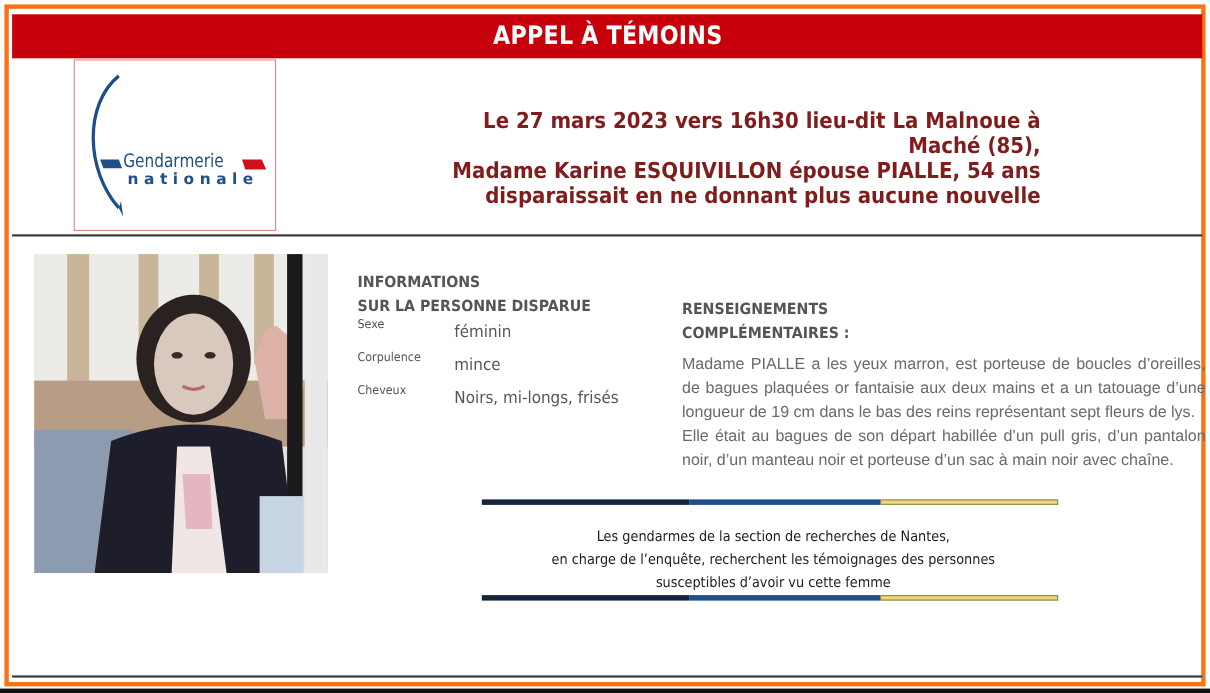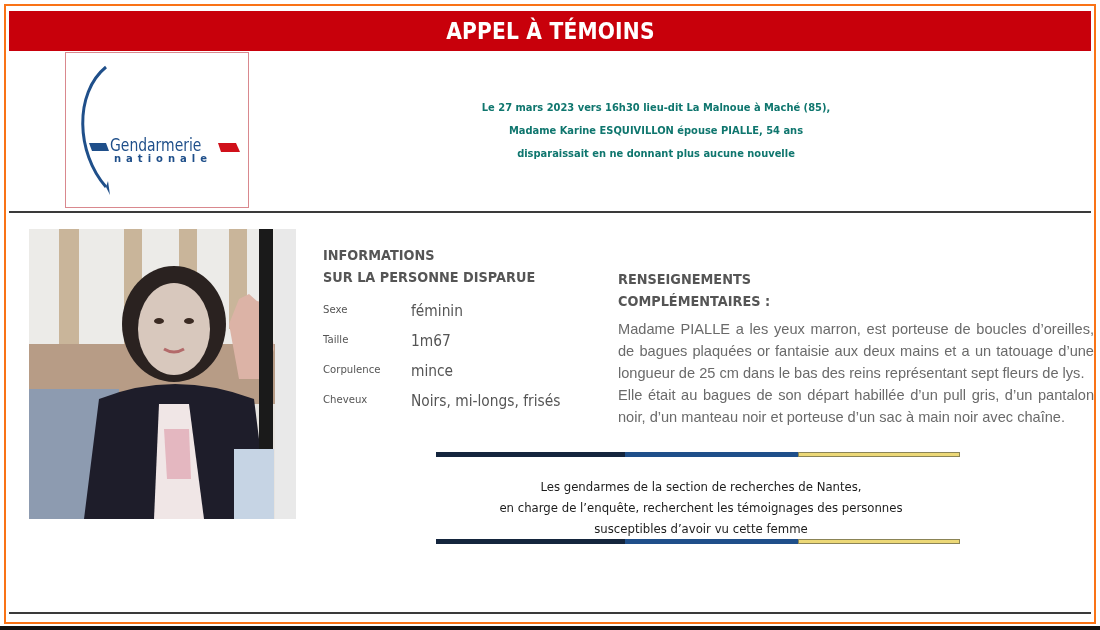--- a/index.html
+++ b/index.html
@@ -4,21 +4,21 @@
   <style>
     * { box-sizing: border-box; margin: 0; padding: 0; }
     html, body {
       width: 1100px; height: 630px; overflow: hidden;
       background: #ffffff;
       font-family: "Liberation Sans", "DejaVu Sans", sans-serif;
     }
     .poster {
       position: absolute; left: 4px; top: 4px;
       width: 1092px; height: 620px;
-      border: 2px solid #f97316;
+      border: 4px solid #f97316;
       background: #fff;
     }
     .header-bar {
       position: absolute; left: 3px; top: 5px; width: 1082px; height: 40px;
       background: #c8000b;
       color: #fff;
       font-weight: bold; font-size: 23px;
       display: flex; align-items: center; justify-content: center;
       letter-spacing: 0.2px;
       font-family: "DejaVu Sans", sans-serif;
@@ -27,23 +27,23 @@
     .header-bar span { display:inline-block; transform: scaleX(0.88); }
     .logo-box {
       position: absolute; left: 59px; top: 46px; width: 184px; height: 156px;
       border: 1px solid #d9888e;
       background: #fff;
       padding-left: 31px;
     }
     .logo-box svg { position: absolute; left: 0; top: 0; }
     .intro {
       position: absolute; left: 330px; top: 90px; width: 640px;
-      text-align: center;
-      font-weight: bold; font-size: 11px; line-height: 23px;
-      color: #0f766e;
+      text-align: right;
+      font-weight: bold; font-size: 20px; line-height: 23px;
+      color: #7f1d1d;
       font-family: "DejaVu Sans", sans-serif;
     }
     .intro div { transform: scaleX(0.9); }
     .rule-dark {
       position: absolute; height: 2px; background: #3a3a3a;
     }
     .photo {
       position: absolute; left: 23px; top: 223px; width: 267px; height: 290px;
       overflow: hidden;
       background: #dcdcdc;
@@ -52,21 +52,21 @@
       position: absolute; left: 317px; top: 238px; width: 280px;
       color: #555;
     }
     .section-title {
       font-weight: bold; font-size: 14px; line-height: 22px; color: #555;
       font-family: "DejaVu Sans", sans-serif;
       transform: scaleX(0.92); transform-origin: left center;
       white-space: nowrap;
     }
     .info-row {
-      display: flex; align-items: flex-end; height: 30px;
+      display: flex; align-items: flex-start; height: 30px;
     }
     .info-label {
       width: 88px; font-size: 11px; color: #555;
       font-family: "DejaVu Sans", sans-serif;
       transform: scaleX(0.92); transform-origin: left center;
       position: relative; top: -4px;
     }
     .info-value {
       font-size: 15px; color: #555;
       font-family: "DejaVu Sans", sans-serif;
@@ -124,21 +124,21 @@
 
   <div class="logo-box">
     <svg width="184" height="156" viewBox="0 0 184 156">
       <path d="M40 14 C 8 40, 10 100, 40 134" stroke="#1f4f8a" stroke-width="3" fill="none"></path>
       <path d="M40 134 L 44 142 L 42 128 Z" fill="#1f4f8a"></path>
       <path d="M23 90 L 40 90 L 43 98 L 26 98 Z" fill="#1f4f8a"></path>
       <path d="M152 90 L 170 90 L 174 99 L 155 99 Z" fill="#d0101a"></path>
     </svg>
     <div style="position:absolute; left:44px; top:82px; color:#1f4f8a; font-family:'DejaVu Sans',sans-serif;">
       <div style="font-size:17px; transform:scaleX(0.82); transform-origin:left center; white-space:nowrap;">Gendarmerie</div>
-      <div style="font-size:10px; letter-spacing:5px; margin-top:-2px; padding-left:4px; font-weight:bold;">nationale</div>
+      <div style="font-size:14px; letter-spacing:5px; margin-top:-2px; padding-left:4px; font-weight:bold;">nationale</div>
     </div>
   </div>
 
   <div class="intro">
     <div>Le 27 mars 2023 vers 16h30 lieu-dit La Malnoue à Maché (85),</div>
     <div>Madame Karine ESQUIVILLON épouse PIALLE, 54 ans</div>
     <div>disparaissait en ne donnant plus aucune nouvelle</div>
   </div>
 
   <div class="rule-dark" style="left:3px; top:205px; width:1082px;"></div>
@@ -170,38 +170,34 @@
 
   <div class="info-col">
     <div class="section-title">INFORMATIONS</div>
     <div class="section-title">SUR LA PERSONNE DISPARUE</div>
     <div style="height:2px;"></div>
     <div class="info-row">
       <div class="info-label">Sexe</div>
       <div class="info-value">féminin</div>
     </div>
     <div class="info-row">
-      <div class="info-label">Taille</div>
-      <div class="info-value">1m67</div>
-    </div>
-    <div class="info-row">
       <div class="info-label">Corpulence</div>
       <div class="info-value">mince</div>
     </div>
     <div class="info-row">
       <div class="info-label">Cheveux</div>
       <div class="info-value">Noirs, mi-longs, frisés</div>
     </div>
   </div>
 
   <div class="extra-col">
     <div class="section-title">RENSEIGNEMENTS</div>
     <div class="section-title">COMPLÉMENTAIRES :</div>
     <div class="extra-body">
-      <p>Madame PIALLE a les yeux marron, est porteuse de boucles d’oreilles, de bagues plaquées or fantaisie aux deux mains et a un tatouage d’une longueur de 25 cm dans le bas des reins représentant sept fleurs de lys.</p>
+      <p>Madame PIALLE a les yeux marron, est porteuse de boucles d’oreilles, de bagues plaquées or fantaisie aux deux mains et a un tatouage d’une longueur de 19 cm dans le bas des reins représentant sept fleurs de lys.</p>
       <p style="text-align:justify;">Elle était au bagues de son départ habillée d’un pull gris, d’un pantalon noir, d’un manteau noir et porteuse d’un sac à main noir avec chaîne.</p>
     </div>
   </div>
 
   <div class="tricolor" style="top:446px;">
     <div class="c1"></div>
       <div class="c2"></div>
       <div class="c3"></div>
   </div>
 

